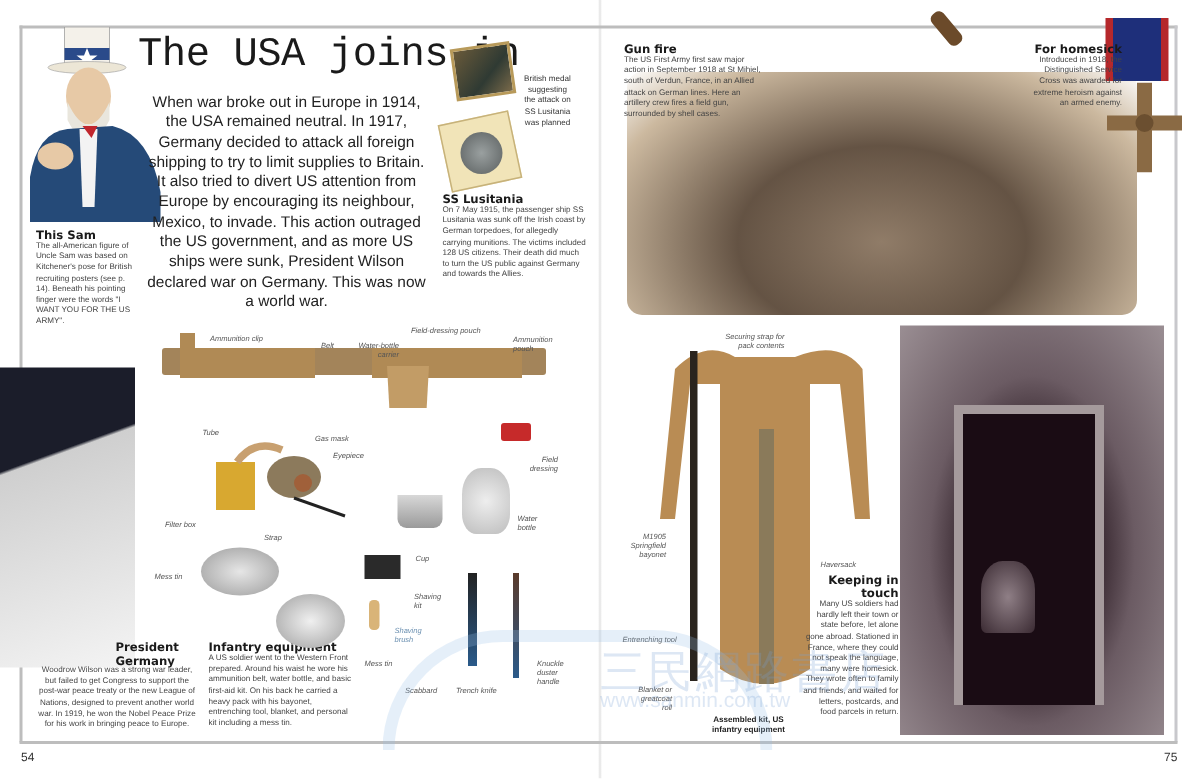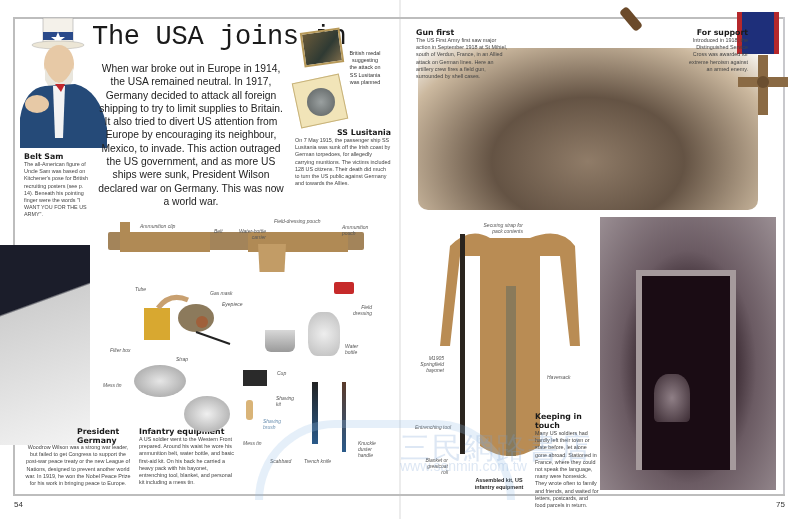--- a/index.html
+++ b/index.html
@@ -68,49 +68,49 @@
   <path d="M5 100 Q10 70 30 68 L60 66 Q85 72 92 110 L92 130 L5 130 Z" fill="#254a78"></path>
   <path d="M38 68 L50 68 L48 120 L40 120 Z" fill="#f3f3f3"></path>
   <path d="M40 66 L50 66 L46 74 Z" fill="#c0262d"></path>
   <ellipse cx="22" cy="86" rx="12" ry="9" fill="#e7c9a6"></ellipse>
 </svg>
 
 <div class="abs title">The USA joins in</div>
 <div class="abs intro">When war broke out in Europe in 1914, the USA remained neutral. In 1917, Germany decided to attack all foreign shipping to try to limit supplies to Britain. It also tried to divert US attention from Europe by encouraging its neighbour, Mexico, to invade. This action outraged the US government, and as more US ships were sunk, President Wilson declared war on Germany. This was now a world war.</div>
 
 <div class="abs" style="left:24px; top:152px; width:68px;">
-  <div class="cap-head">Belt Sam</div>
+  <div class="cap-head">This Sam</div>
   <div class="cap-body">The all-American figure of Uncle Sam was based on Kitchener's pose for British recruiting posters (see p. 14). Beneath his pointing finger were the words "I WANT YOU FOR THE US ARMY".</div>
 </div>
 
 <div class="abs medal-box1"></div>
 <div class="abs medal-box2"></div>
 <div class="abs medal-coin"></div>
 <div class="abs cap-body" style="left:348px; top:50px; width:34px; text-align:center; color:#333;">British medal suggesting the attack on SS Lusitania was planned</div>
 
 <div class="abs" style="left:295px; top:128px; width:96px;">
-  <div class="cap-head" style="font-style:normal;text-align:right;">SS Lusitania</div>
+  <div class="cap-head" style="font-style:normal;">SS Lusitania</div>
   <div class="cap-body">On 7 May 1915, the passenger ship SS Lusitania was sunk off the Irish coast by German torpedoes, for allegedly carrying munitions. The victims included 128 US citizens. Their death did much to turn the US public against Germany and towards the Allies.</div>
 </div>
 
 <div class="abs shell"></div>
 <div class="abs gunfire-photo"></div>
 <div class="abs" style="left:416px; top:28px; width:92px;">
-  <div class="cap-head">Gun first</div>
+  <div class="cap-head">Gun fire</div>
   <div class="cap-body">The US First Army first saw major action in September 1918 at St Mihiel, south of Verdun, France, in an Allied attack on German lines. Here an artillery crew fires a field gun, surrounded by shell cases.</div>
 </div>
 
 <div class="abs dsc-ribbon"></div>
 <svg class="abs dsc-cross" viewBox="0 0 50 60">
   <rect x="20" y="0" width="10" height="60" fill="#8a6a44"></rect>
   <rect x="0" y="22" width="50" height="10" fill="#8a6a44"></rect>
   <circle cx="25" cy="27" r="6" fill="#6b4f30"></circle>
 </svg>
 <div class="abs" style="left:688px; top:28px; width:60px; text-align:right;">
-  <div class="cap-head">For support</div>
+  <div class="cap-head">For homesick</div>
   <div class="cap-body">Introduced in 1918, the Distinguished Service Cross was awarded for extreme heroism against an armed enemy.</div>
 </div>
 
 <div class="abs wilson"></div>
 <div class="abs" style="left:77px; top:427px; width:52px;">
   <div class="cap-head">President Germany</div>
 </div>
 <div class="abs cap-body" style="left:24px; top:444px; width:108px; text-align:center;">Woodrow Wilson was a strong war leader, but failed to get Congress to support the post-war peace treaty or the new League of Nations, designed to prevent another world war. In 1919, he won the Nobel Peace Prize for his work in bringing peace to Europe.</div>
 
 <div class="abs" style="left:139px; top:427px; width:98px;">
@@ -171,21 +171,21 @@
   <rect x="50" y="8" width="5" height="220" fill="#2a241e"></rect>
   <rect x="96" y="60" width="10" height="170" fill="#8a7a5a"></rect>
 </svg>
 <div class="abs lbl" style="left:475px; top:222px; width:48px; text-align:right;">Securing strap for pack contents</div>
 <div class="abs lbl" style="left:420px; top:355px; width:24px; text-align:right;">M1905 Springfield bayonet</div>
 <div class="abs lbl" style="left:547px; top:374px;">Haversack</div>
 <div class="abs lbl" style="left:415px; top:424px;">Entrenching tool</div>
 <div class="abs lbl" style="left:420px; top:457px; width:28px; text-align:right;">Blanket or greatcoat roll</div>
 <div class="abs cap-body" style="left:470px; top:477px; width:58px; text-align:center; color:#222; font-weight:bold;">Assembled kit, US infantry equipment</div>
 
-<div class="abs" style="left:535px; top:412px; width:64px; ">
+<div class="abs" style="left:535px; top:382px; width:64px; text-align:right;">
   <div class="cap-head">Keeping in touch</div>
   <div class="cap-body">Many US soldiers had hardly left their town or state before, let alone gone abroad. Stationed in France, where they could not speak the language, many were homesick. They wrote often to family and friends, and waited for letters, postcards, and food parcels in return.</div>
 </div>
 
 <div class="abs dugout"></div>
 <div class="abs door"></div>
 <div class="abs" style="left:654px; top:374px; width:36px; height:48px; background:radial-gradient(ellipse,#8f7f86,#3a2a32); border-radius:40% 40% 10% 10%;"></div>
 
 <div class="abs arcs"></div>
 <div class="abs watermark">三民網路書店</div>

